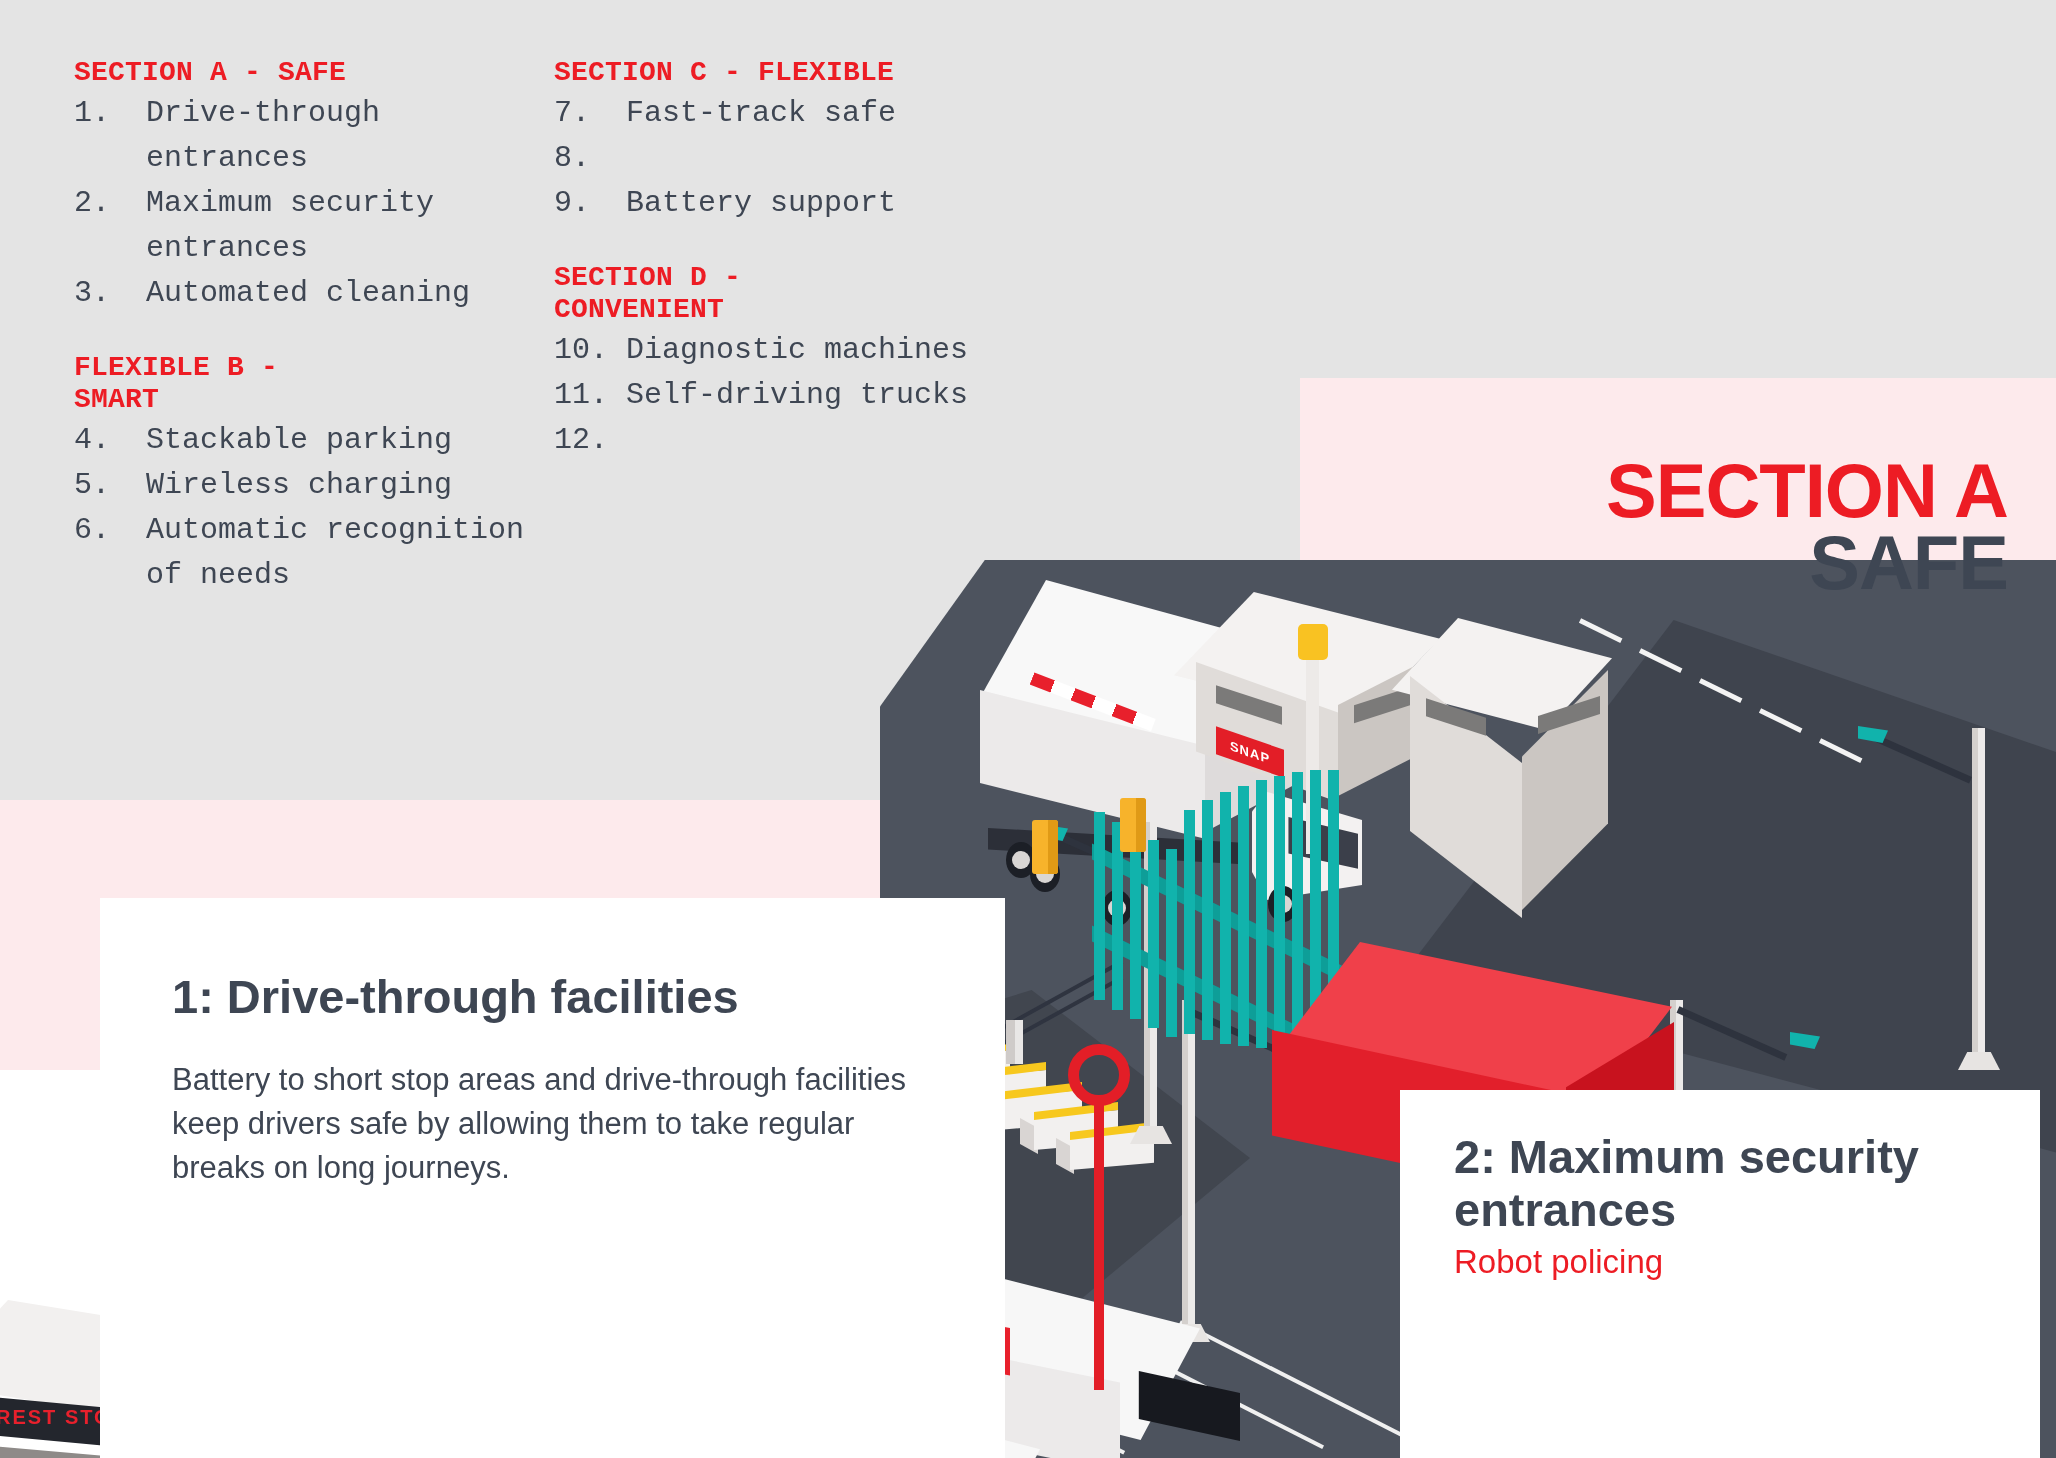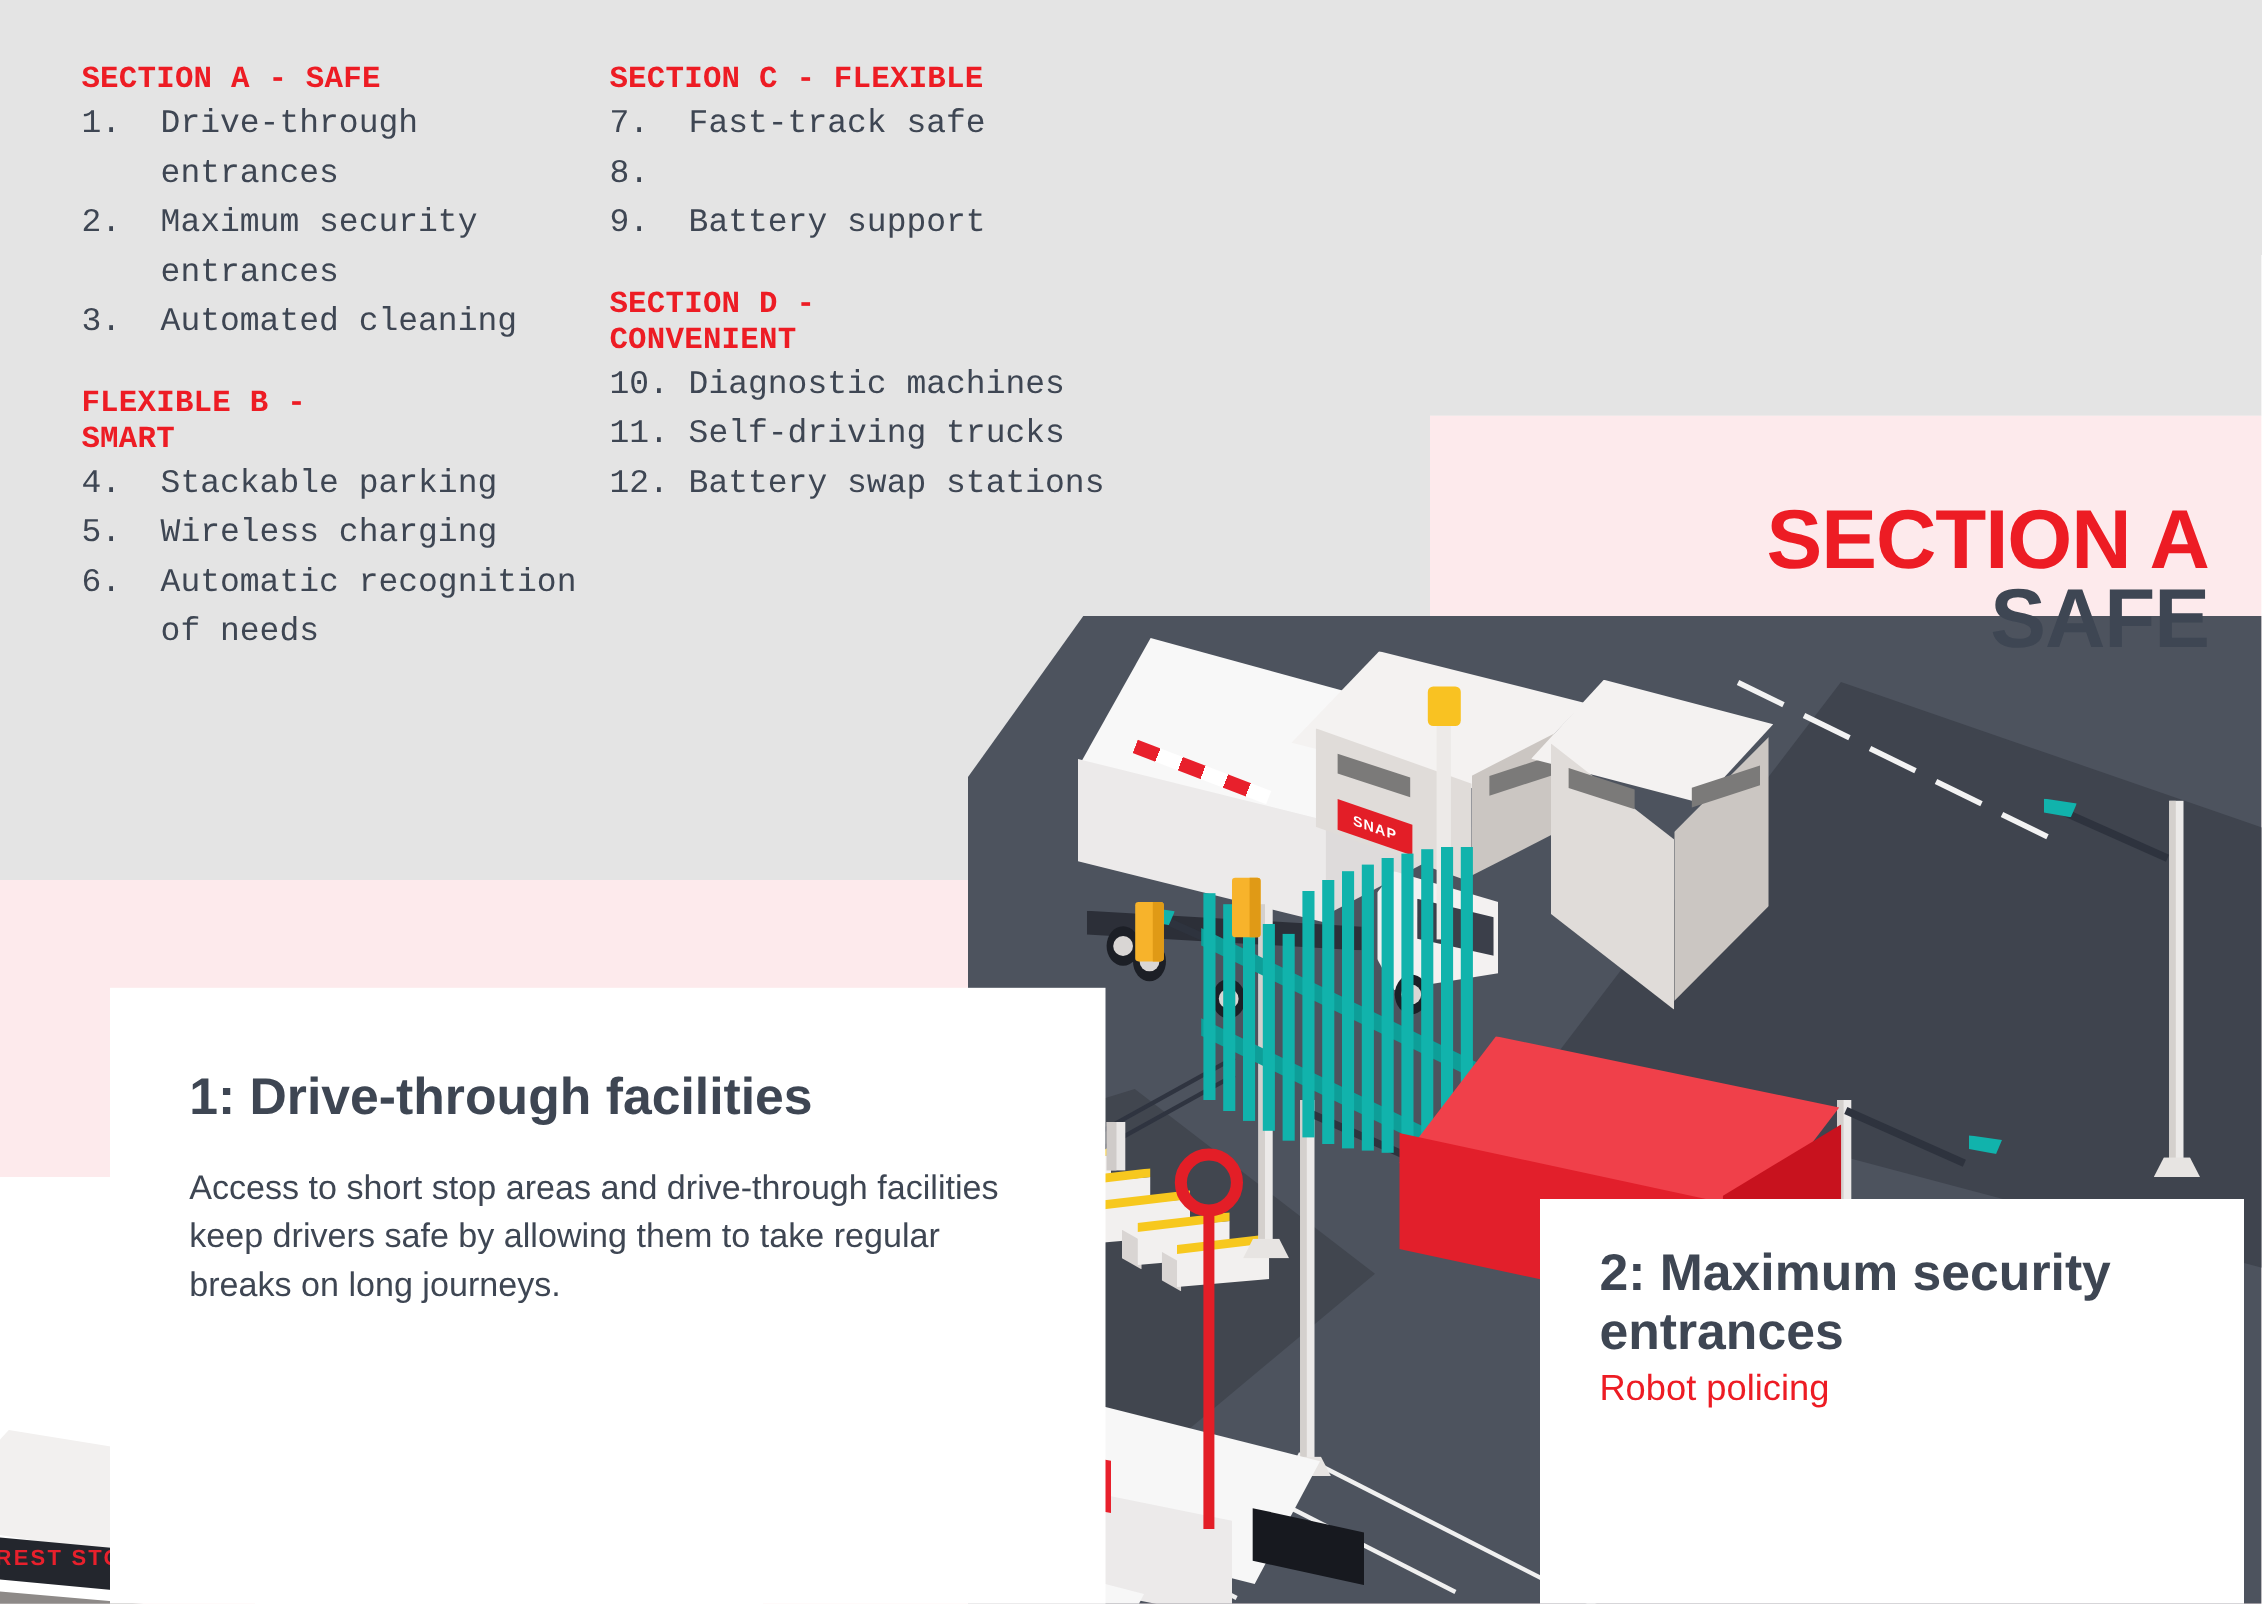--- a/index.html
+++ b/index.html
@@ -501,35 +501,34 @@
         <li>
             <span class="num">10.</span>
             <span class="txt">Diagnostic machines</span>
           </li>
         <li>
             <span class="num">11.</span>
             <span class="txt">Self-driving trucks</span>
           </li>
         <li>
             <span class="num">12.</span>
-            <span class="txt">Battery swap stations</span>
           </li>
       </ol>
     </div>
   </div>
 
   <div class="headline">
     <div class="l1">SECTION A</div>
     <div class="l2">SAFE</div>
   </div>
 
   <div class="card card-1">
     <div class="inner">
       <h2>1: Drive-through facilities</h2>
-      <p>Access to short stop areas and drive-through facilities keep drivers safe by allowing them to take regular breaks on long journeys.</p>
+      <p>Battery to short stop areas and drive-through facilities keep drivers safe by allowing them to take regular breaks on long journeys.</p>
     </div>
   </div>
 
   <div class="card card-2">
     <div class="inner">
       <h2>2: Maximum security entrances</h2>
       <div class="sub">Robot policing</div>
     </div>
   </div>
 

